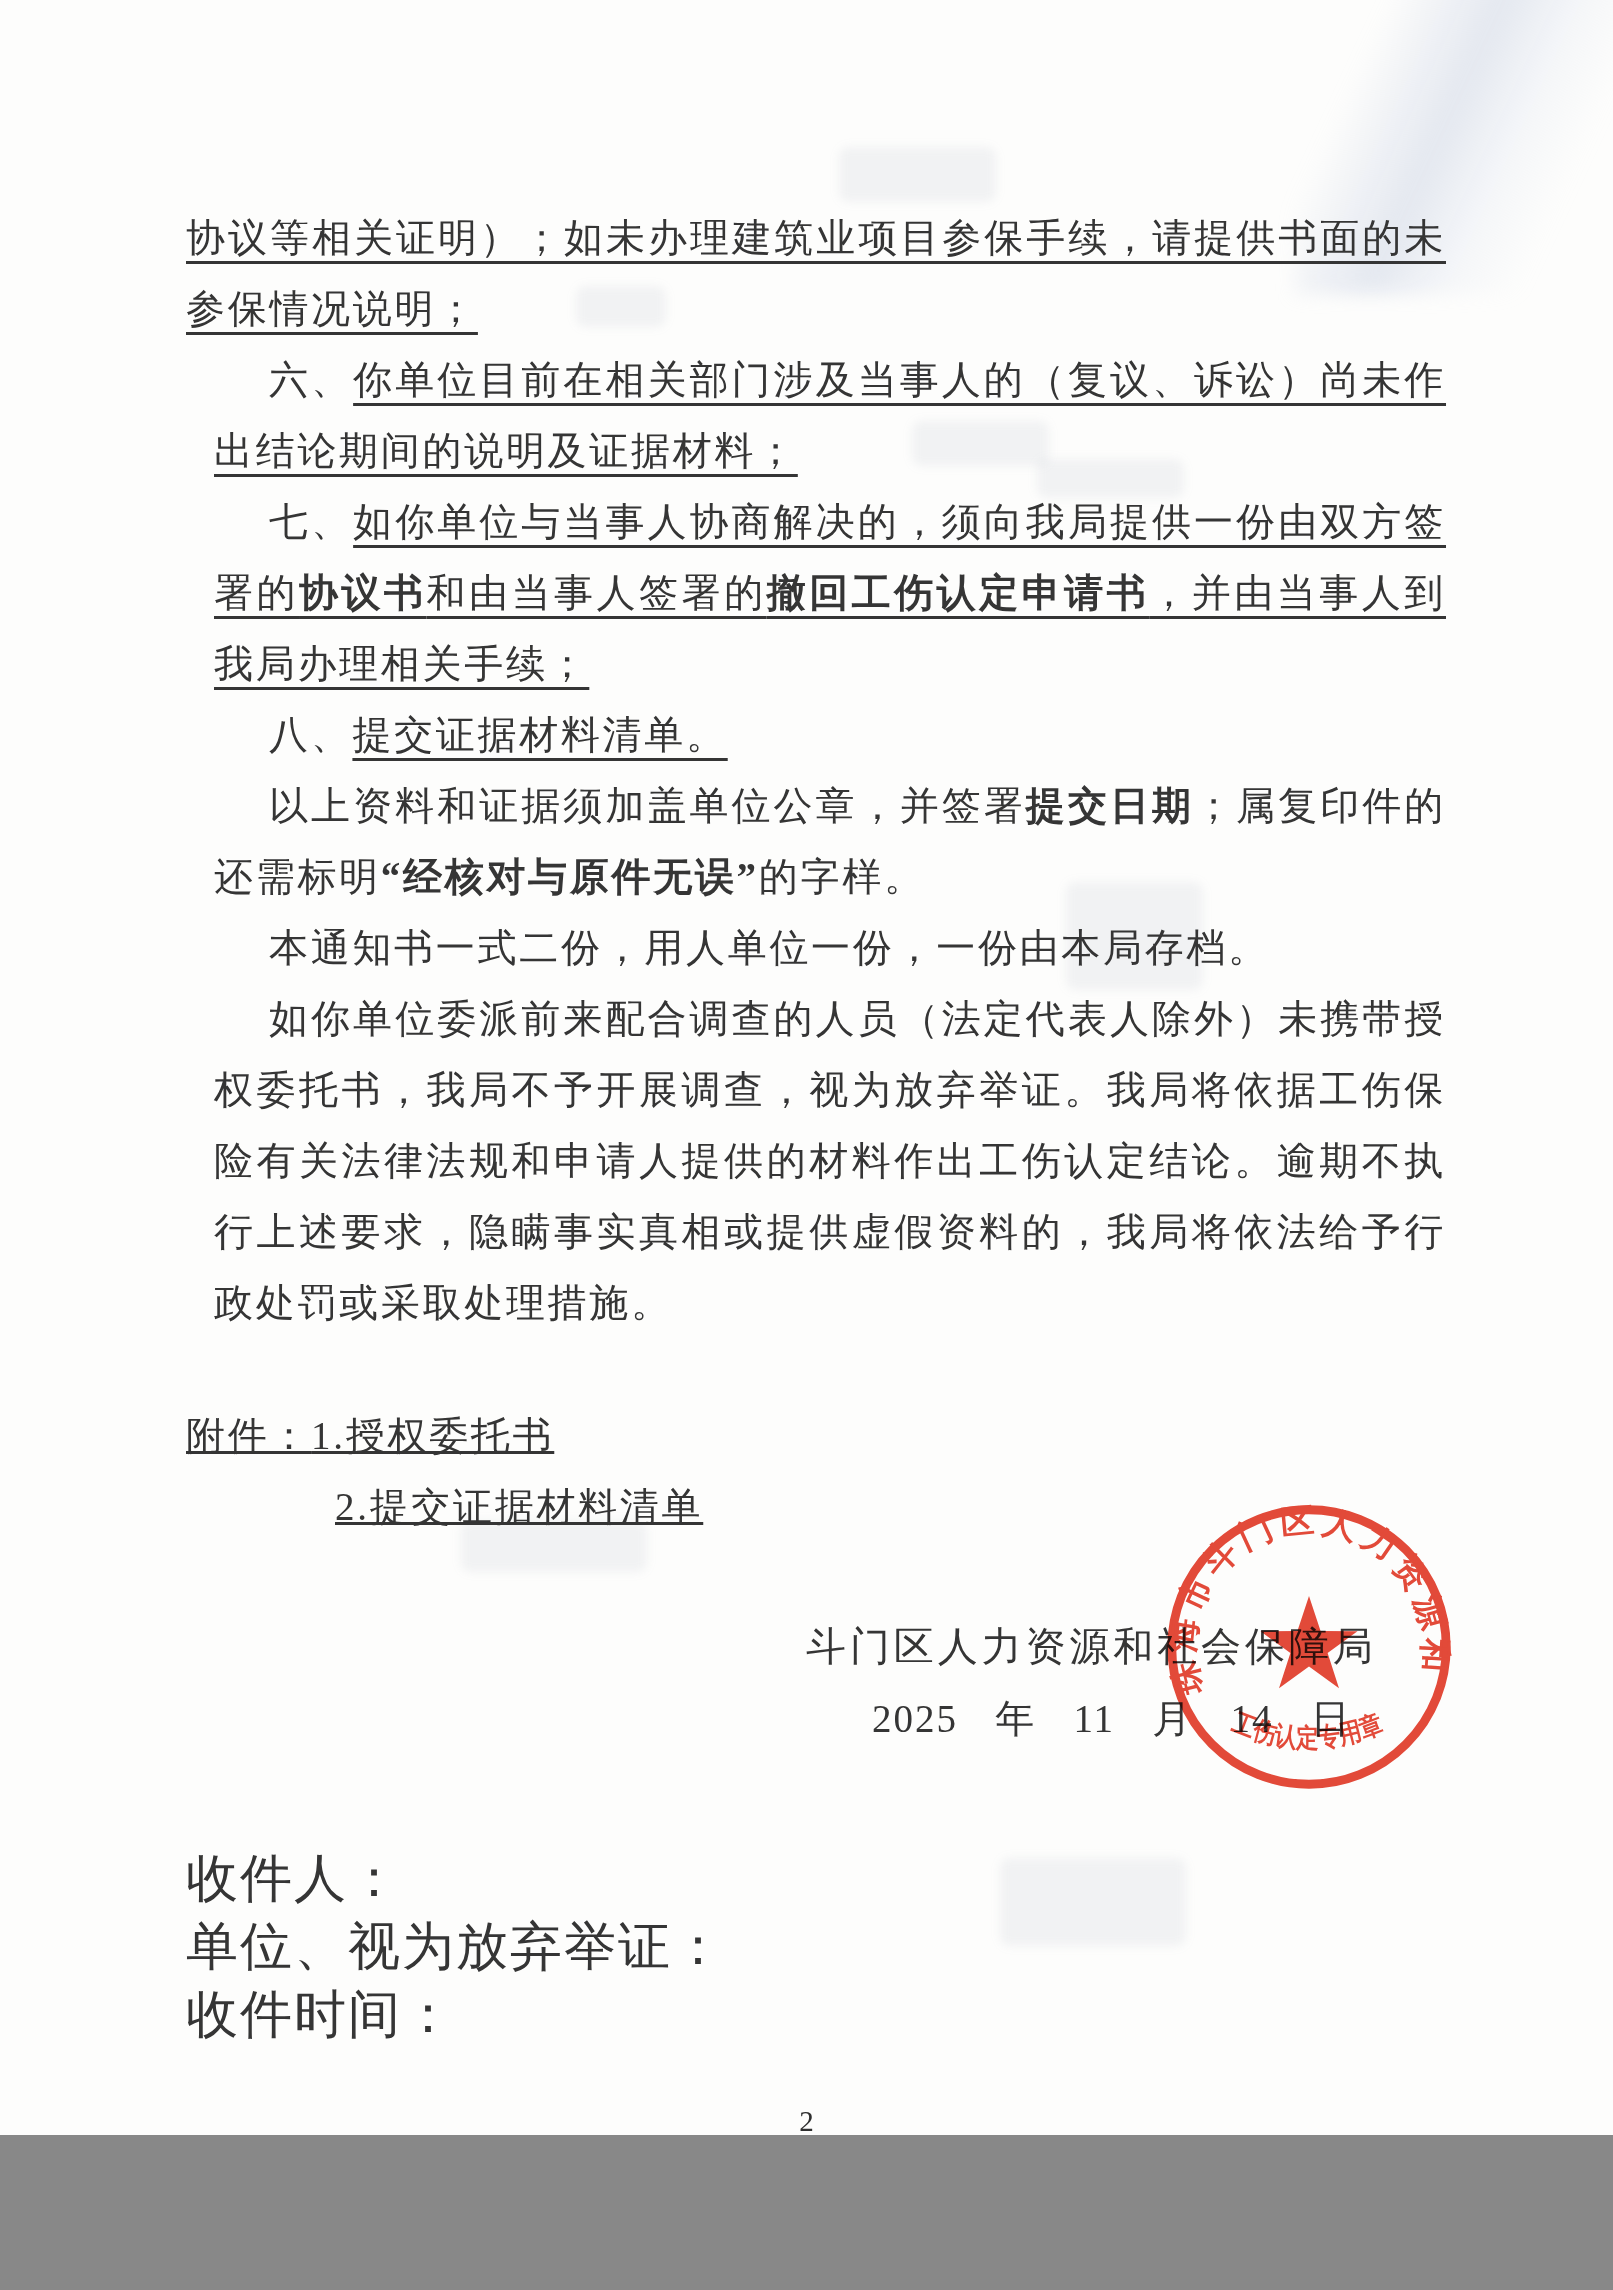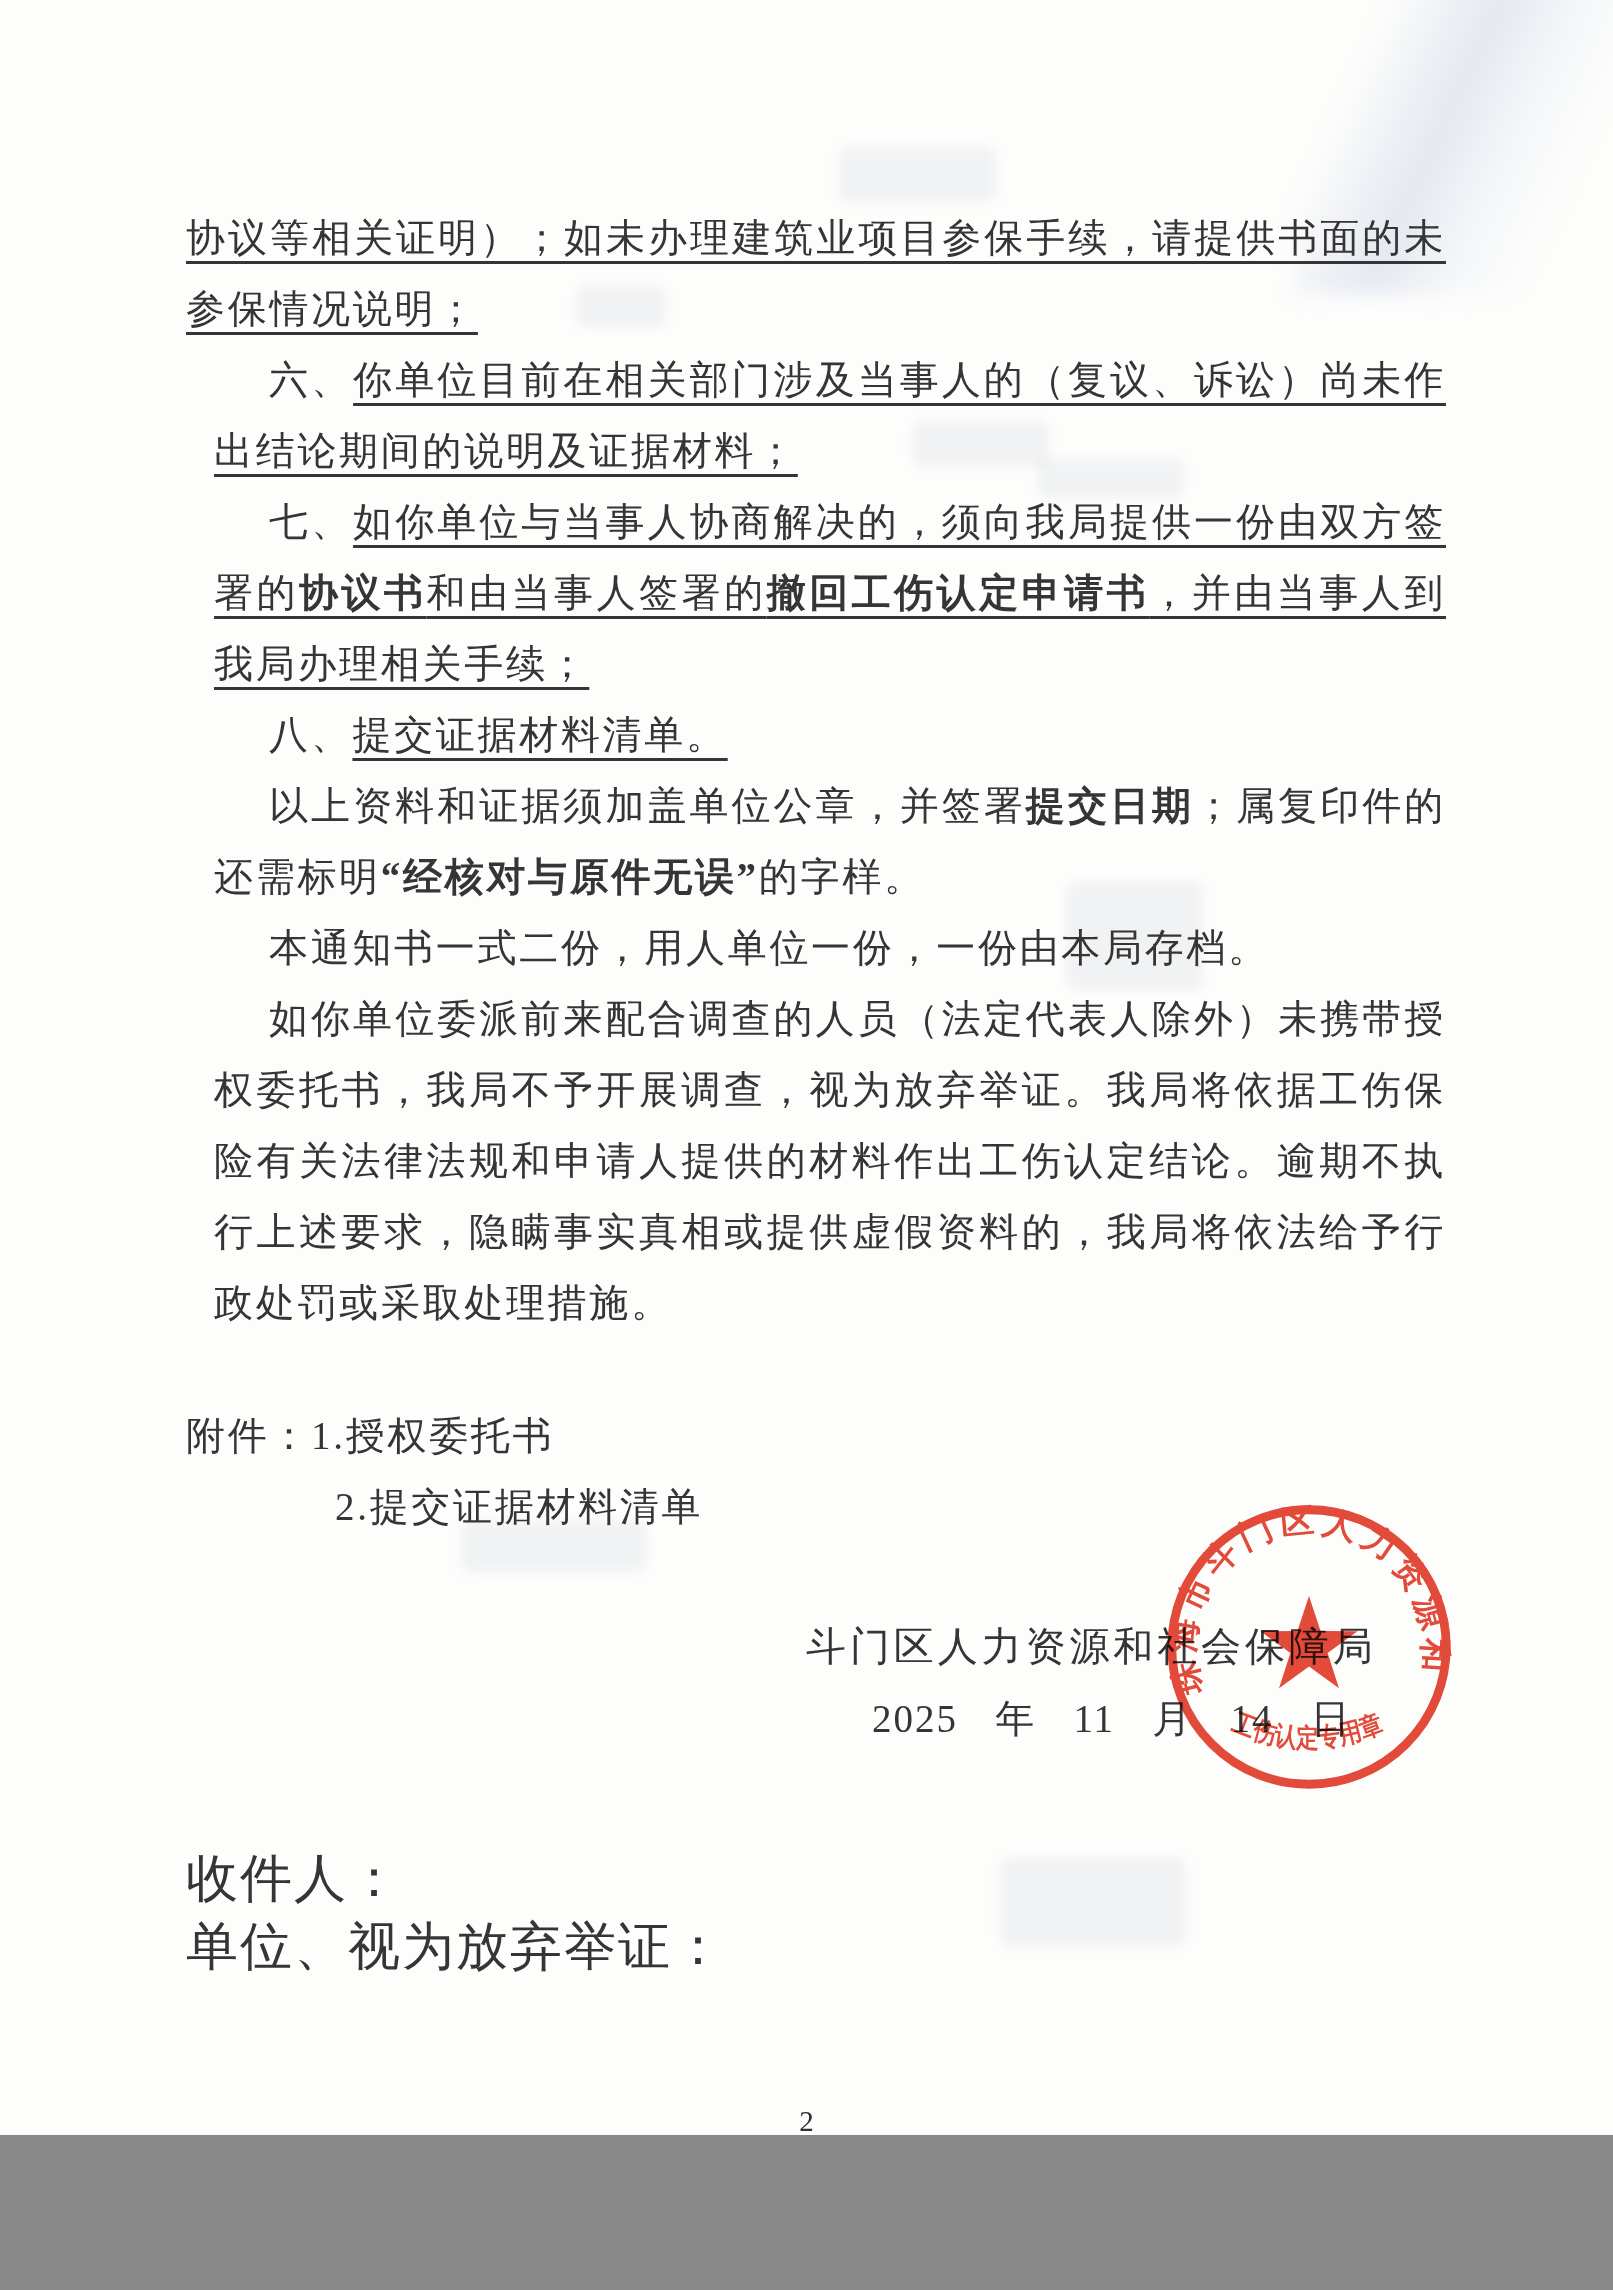--- a/index.html
+++ b/index.html
@@ -42,21 +42,21 @@
   .u{
     text-decoration:underline;
     text-decoration-thickness:2.5px;
     text-underline-offset:9.8px;
     text-decoration-skip-ink:none;
   }
   .b{font-weight:bold;}
   
   .attachments{
     position:absolute; left:186px; top:1400px;
-    font-size:39px; line-height:71px; letter-spacing:2.7px;
+    font-size:39px; line-height:71px; letter-spacing:2.7px;text-decoration:underline;
   }
   .att-line2{padding-left:149px;}
   
   .sig-org{position:absolute; left:806px; top:1619px; font-size:40px; letter-spacing:3.9px; white-space:nowrap;}
   .sig-date{position:absolute; left:872px; top:1692px; font-size:39px; letter-spacing:2px; word-spacing:25.5px; white-space:nowrap;}
   
   .seal{
     position:absolute; left:1160px; top:1498px; width:298px; height:298px;
     mix-blend-mode:multiply; opacity:.92; pointer-events:none;
   }
@@ -116,18 +116,19 @@
       <text fill="#e23a28" font-size="27" font-weight="bold">
         <textPath href="#sealBottom" textLength="162" lengthAdjust="spacingAndGlyphs">工伤认定专用章</textPath>
       </text>
       <polygon fill="#e23a28" points="152,100 163.8,135.8 201.5,135.9 171,158.2 182.6,194.1 152,172 121.4,194.1 133,158.2 102.5,135.9 140.2,135.8"></polygon>
     </svg>
   </div>
 
   <div class="footer-block">
     <div>收件人：</div>
     <div>单位、视为放弃举证：</div>
+    <div>收件时间：</div>
   </div>
 
   <div class="page-num">2</div>
 
 </div>
 
 
 </body></html>

